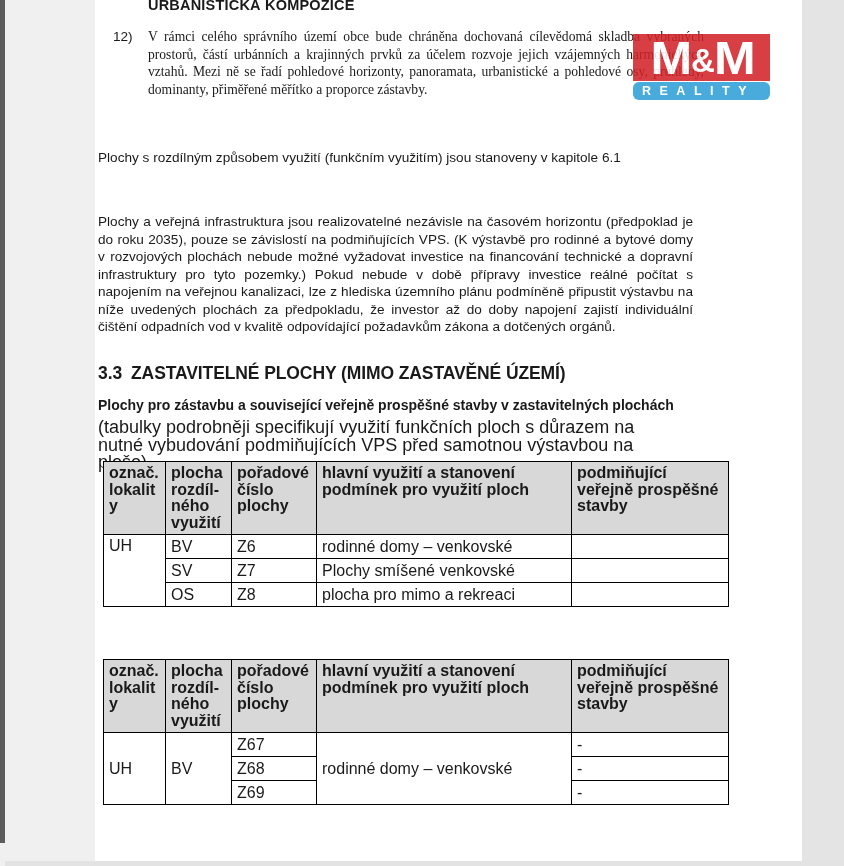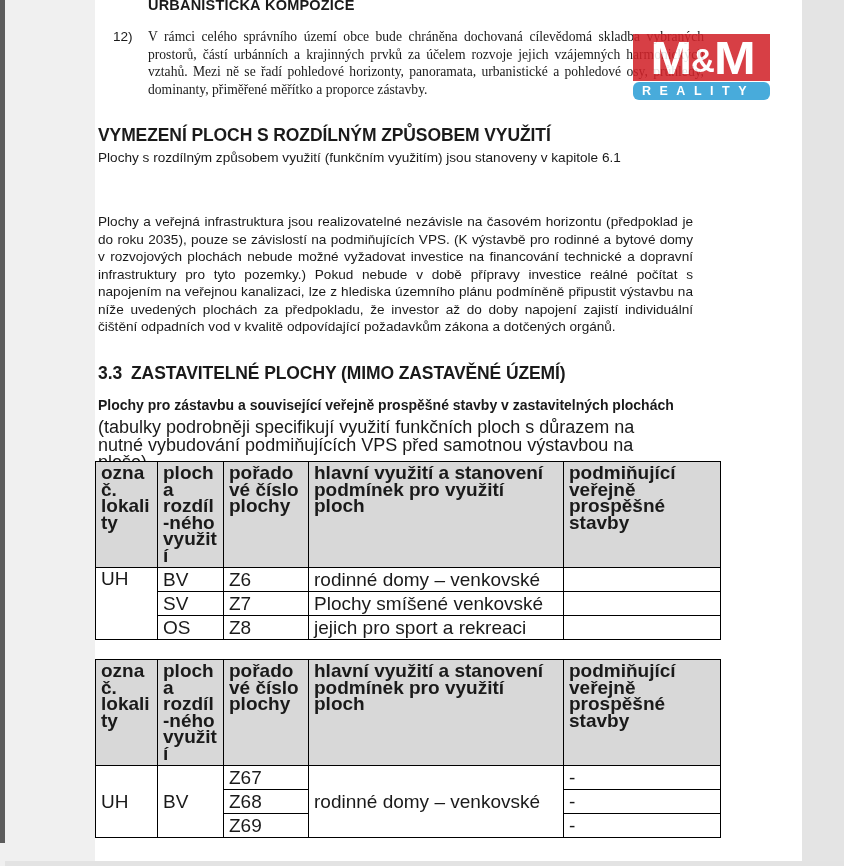--- a/index.html
+++ b/index.html
@@ -26,21 +26,21 @@
   .h33 .sec-num { display:inline-block; width:33px; }
 
   .para { position:absolute; left:3px; font-size:13.6px; line-height:17.5px; }
   .p1 { top:149px; width:606px; }
   .p2 { top:172px; width:595px; text-align:justify; }
   .p3 { top:213px; width:595px; text-align:justify; }
 
   .lead-bold { position:absolute; left:3px; top:396px; font-size:14px; line-height:18px; font-weight:bold; }
   .note { position:absolute; left:3px; top:419px; width:565px; font-size:18px; line-height:17.5px; }
 
-  table { border-collapse:collapse; table-layout:fixed; width:625px; font-size:19px; }
+  table { border-collapse:collapse; table-layout:fixed; width:625px; font-size:16px;margin-left:8px; }
   .tbl { position:absolute; left:0; }
   .tbl1 { top:461px; }
   .tbl2 { top:659px; }
   th, td { border:1px solid #000; padding:3px 5px; overflow:hidden; overflow-wrap:break-word; }
   th { background:#d8d8d8; font-weight:bold; text-align:left; vertical-align:top; line-height:16.5px; height:72px; }
   td { height:24px; line-height:16px; }
   td.va-top { vertical-align:top; }
   td.va-mid { vertical-align:middle; }
   .col1{width:62px;} .col2{width:66px;} .col3{width:85px;} .col4{width:255px;} .col5{width:157px;}
 
@@ -63,21 +63,20 @@
 
   <div class="page">
 
     <div class="top-heading">URBANISTICKÁ KOMPOZICE</div>
 
     <div class="item12">
       <span class="num">12)</span>
       <div class="txt">V rámci celého správního území obce bude chráněna dochovaná cílevědomá skladba vybraných prostorů, částí urbánních a krajinných prvků za účelem rozvoje jejich vzájemných harmonických vztahů. Mezi ně se řadí pohledové horizonty, panoramata, urbanistické a pohledové osy, průhledy, dominanty, přiměřené měřítko a proporce zástavby.</div>
     </div>
 
-    <div class="h-big h1">VYMEZENÍ PLOCH S ROZDÍLNÝM ZPŮSOBEM VYUŽITÍ</div>
 
     <div class="para p1">Plochy s rozdílným způsobem využití (funkčním využitím) jsou stanoveny v kapitole 6.1</div>
     <div class="para p3">Plochy a veřejná infrastruktura jsou realizovatelné nezávisle na časovém horizontu (předpoklad je do roku 2035), pouze se závislostí na podmiňujících VPS. (K výstavbě pro rodinné a bytové domy v rozvojových plochách nebude možné vyžadovat investice na financování technické a dopravní infrastruktury pro tyto pozemky.) Pokud nebude v době přípravy investice reálné počítat s napojením na veřejnou kanalizaci, lze z hlediska územního plánu podmíněně připustit výstavbu na níže uvedených plochách za předpokladu, že investor až do doby napojení zajistí individuální čištění odpadních vod v kvalitě odpovídající požadavkům zákona a dotčených orgánů.</div>
 
     <div class="h-big h33">
       <span class="sec-num">3.3</span><span>ZASTAVITELNÉ PLOCHY (MIMO ZASTAVĚNÉ ÚZEMÍ)</span>
     </div>
 
     <div class="lead-bold">Plochy pro zástavbu a související veřejně prospěšné stavby v zastavitelných plochách</div>
     <div class="note">(tabulky podrobněji specifikují využití funkčních ploch s důrazem na nutné vybudování podmiňujících VPS před samotnou výstavbou na ploše)</div>
@@ -107,21 +106,21 @@
         </tr>
         <tr>
           <td>SV</td>
           <td>Z7</td>
           <td>Plochy smíšené venkovské</td>
           <td></td>
         </tr>
         <tr>
           <td>OS</td>
           <td>Z8</td>
-          <td>jejich pro sport a rekreaci</td>
+          <td>plocha pro mimo a rekreaci</td>
           <td></td>
         </tr>
       </tbody>
     </table>
 
 
     <table class="tbl tbl2">
       <colgroup>
           <col class="col1">
           <col class="col2">

